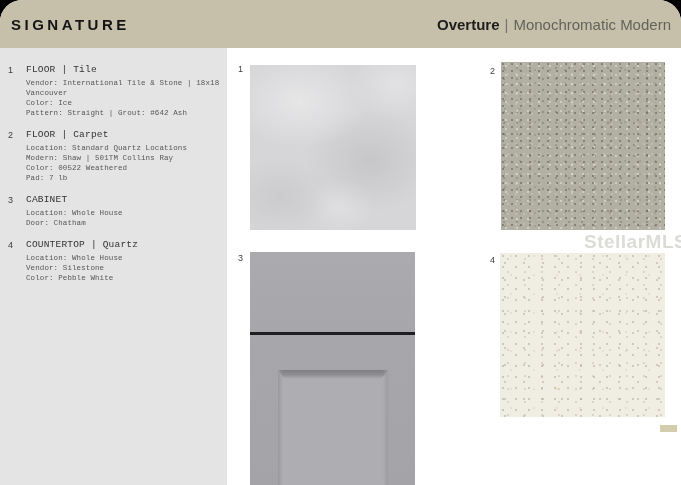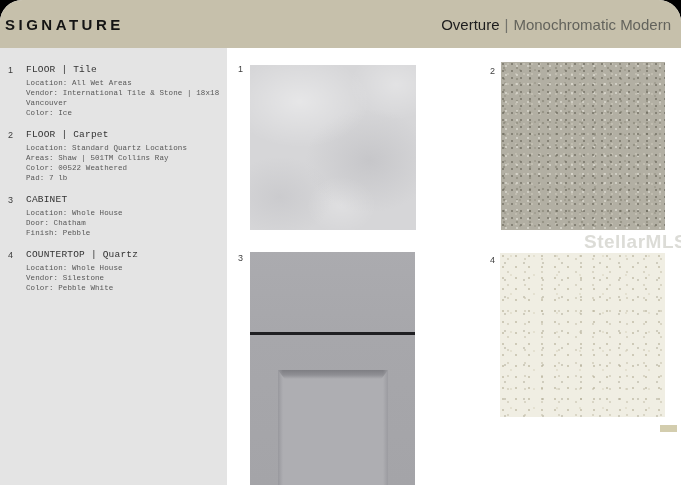--- a/index.html
+++ b/index.html
@@ -5,25 +5,25 @@
   * { margin:0; padding:0; box-sizing:border-box; }
   html,body { width:681px; height:485px; background:#000; font-family:"Liberation Sans", sans-serif; }
   .page {
     position:relative; width:681px; height:485px; background:#fff;
     border-radius:22px 22px 0 0; overflow:hidden;
   }
   
   .header {
     position:absolute; top:0; left:0; width:681px; height:48px;
     background:#c6c0ab; display:flex; align-items:center; justify-content:space-between;
-    padding:0 10px 0 5px;
+    padding:0 10px 0 11px;
   }
   .brand { font-size:15px; font-weight:bold; letter-spacing:3.5px; color:#141414; }
   .collection-line { font-size:15px; color:#63635c; }
-  .collection-line .collection { font-weight:normal; color:#1d1d1d;text-align:center; }
+  .collection-line .collection { font-weight:bold; color:#1d1d1d;text-align:center; }
   .collection-line .sep { margin:0 5px; color:#73736c; font-weight:normal; }
   
   .sidebar {
     position:absolute; top:48px; left:0; width:227px; height:437px;
     background:#e4e4e4; padding:16px 6px 0 8px;
   }
   .spec-item { margin-bottom:11px; display:flex; }
   .spec-num { width:18px; flex:0 0 18px; font-size:9px; color:#3c3c3c; padding-top:1px; }
   .spec-body { flex:1;font-family:Liberation Mono, monospace; }
   .spec-title { font-size:9.5px; color:#333; margin-bottom:3px; letter-spacing:.2px; }
@@ -105,44 +105,43 @@
       <span class="collection">Overture</span><span class="sep">|</span><span>Monochromatic Modern</span>
     </div>
   </div>
 
   <div class="sidebar">
 
     <div class="spec-item">
       <div class="spec-num">1</div>
       <div class="spec-body">
         <div class="spec-title">FLOOR | Tile</div>
-        <div class="spec-detail">Location: All Wet Areas</div>
         <div class="spec-detail">Vendor: International Tile &amp; Stone | 18x18 Vancouver</div>
         <div class="spec-detail">Color: Ice</div>
+        <div class="spec-detail">Pattern: Straight | Grout: #642 Ash</div>
       </div>
     </div>
 
     <div class="spec-item">
       <div class="spec-num">2</div>
       <div class="spec-body">
         <div class="spec-title">FLOOR | Carpet</div>
         <div class="spec-detail">Location: Standard Quartz Locations</div>
-        <div class="spec-detail">Areas: Shaw | 501TM Collins Ray</div>
+        <div class="spec-detail">Modern: Shaw | 501TM Collins Ray</div>
         <div class="spec-detail">Color: 00522 Weathered</div>
         <div class="spec-detail">Pad: 7 lb</div>
       </div>
     </div>
 
     <div class="spec-item">
       <div class="spec-num">3</div>
       <div class="spec-body">
         <div class="spec-title">CABINET</div>
         <div class="spec-detail">Location: Whole House</div>
         <div class="spec-detail">Door: Chatham</div>
-        <div class="spec-detail">Finish: Pebble</div>
       </div>
     </div>
 
     <div class="spec-item">
       <div class="spec-num">4</div>
       <div class="spec-body">
         <div class="spec-title">COUNTERTOP | Quartz</div>
         <div class="spec-detail">Location: Whole House</div>
         <div class="spec-detail">Vendor: Silestone</div>
         <div class="spec-detail">Color: Pebble White</div>

